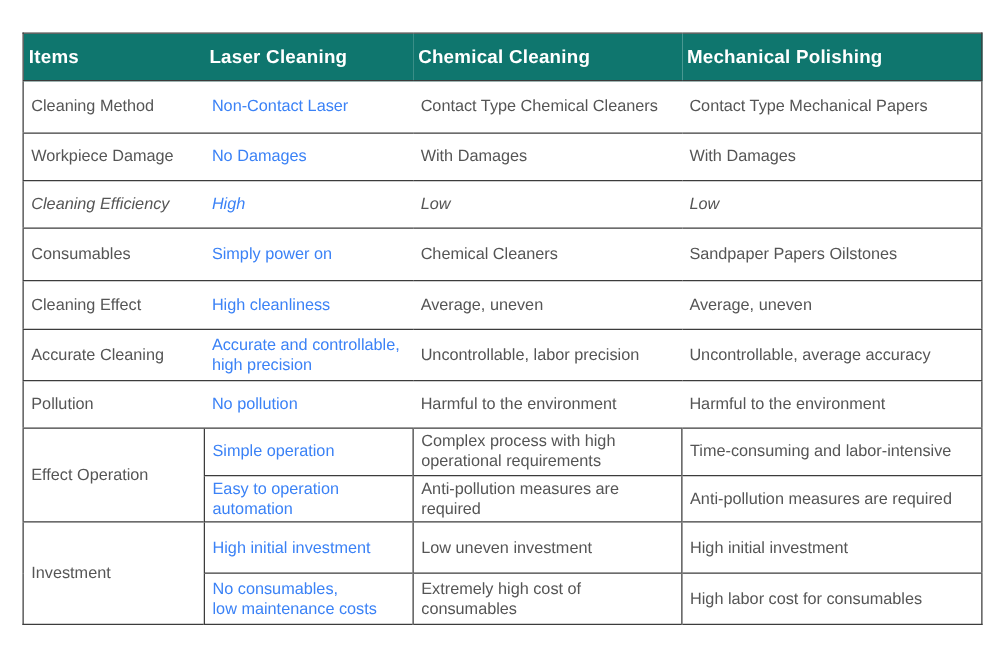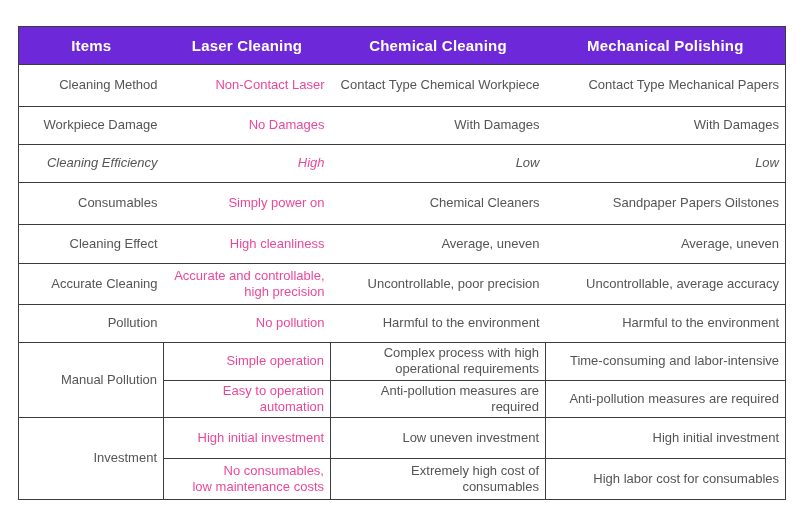--- a/index.html
+++ b/index.html
@@ -18,41 +18,41 @@
     box-sizing: border-box;
     width: 800px;
   }
   table.cmp {
     border-collapse: collapse;
     table-layout: fixed;
     width: 767px;
     border: 1px solid #3c3c3c;
   }
   thead th {
-    background: #6d28d9;
+    background: #0f766e;
     color: #ffffff;
     font-size: 15px;
     font-weight: bold;
     letter-spacing: 0.2px;
-    text-align: center;
+    text-align: left;
     vertical-align: middle;
     padding: 0 4px;
   }
   tr.hdr { height: 38px; }
   tbody td {
     border-top: 1px solid #3c3c3c;
-    text-align: right;
+    text-align: left;
     vertical-align: middle;
     font-size: 13px;
     color: #555555;
     padding: 2px 6px;
     white-space: pre-line;
     line-height: 1.25;
   }
-  td.blue { color: #ec4899; }
+  td.blue { color: #3b82f6; }
   td.vb { border-left: 1px solid #3c3c3c; }
   tr.r1 { height: 42px; }
   tr.r2 { height: 38px; padding-left: 12px; }
   tr.r3 { height: 38px; font-style: italic; }
   tr.r4 { height: 42px; }
   tr.r5 { height: 39px; }
   tr.r6 { height: 41px; }
   tr.r7 { height: 38px; }
   tr.sub-a { height: 37px; }
   tr.sub-b { height: 41px; }
@@ -73,21 +73,21 @@
         <th>Items</th>
         <th>Laser Cleaning</th>
         <th>Chemical Cleaning</th>
         <th>Mechanical Polishing</th>
       </tr>
     </thead>
     <tbody>
       <tr class="r1">
         <td>Cleaning Method</td>
         <td class="blue">Non-Contact Laser</td>
-        <td>Contact Type Chemical Workpiece</td>
+        <td>Contact Type Chemical Cleaners</td>
         <td>Contact Type Mechanical Papers</td>
       </tr>
       <tr class="r2">
         <td>Workpiece Damage</td>
         <td class="blue">No Damages</td>
         <td>With Damages</td>
         <td>With Damages</td>
       </tr>
       <tr class="r3">
         <td>Cleaning Efficiency</td>
@@ -104,32 +104,32 @@
       <tr class="r5">
         <td>Cleaning Effect</td>
         <td class="blue">High cleanliness</td>
         <td>Average, uneven</td>
         <td>Average, uneven</td>
       </tr>
       <tr class="r6">
         <td>Accurate Cleaning</td>
         <td class="blue">Accurate and controllable,
 high precision</td>
-        <td>Uncontrollable, poor precision</td>
+        <td>Uncontrollable, labor precision</td>
         <td>Uncontrollable, average accuracy</td>
       </tr>
       <tr class="r7">
         <td>Pollution</td>
         <td class="blue">No pollution</td>
         <td>Harmful to the environment</td>
         <td>Harmful to the environment</td>
       </tr>
 
       <tr class="sub-a">
-        <td rowspan="2">Manual Pollution</td>
+        <td rowspan="2">Effect Operation</td>
         <td class="blue vb">Simple operation</td>
         <td class="vb">Complex process with high
 operational requirements</td>
         <td class="vb">Time-consuming and labor-intensive</td>
       </tr>
       <tr class="sub-a">
         <td class="blue vb">Easy to operation automation</td>
         <td class="vb">Anti-pollution measures are required</td>
         <td class="vb">Anti-pollution measures are required</td>
       </tr>

